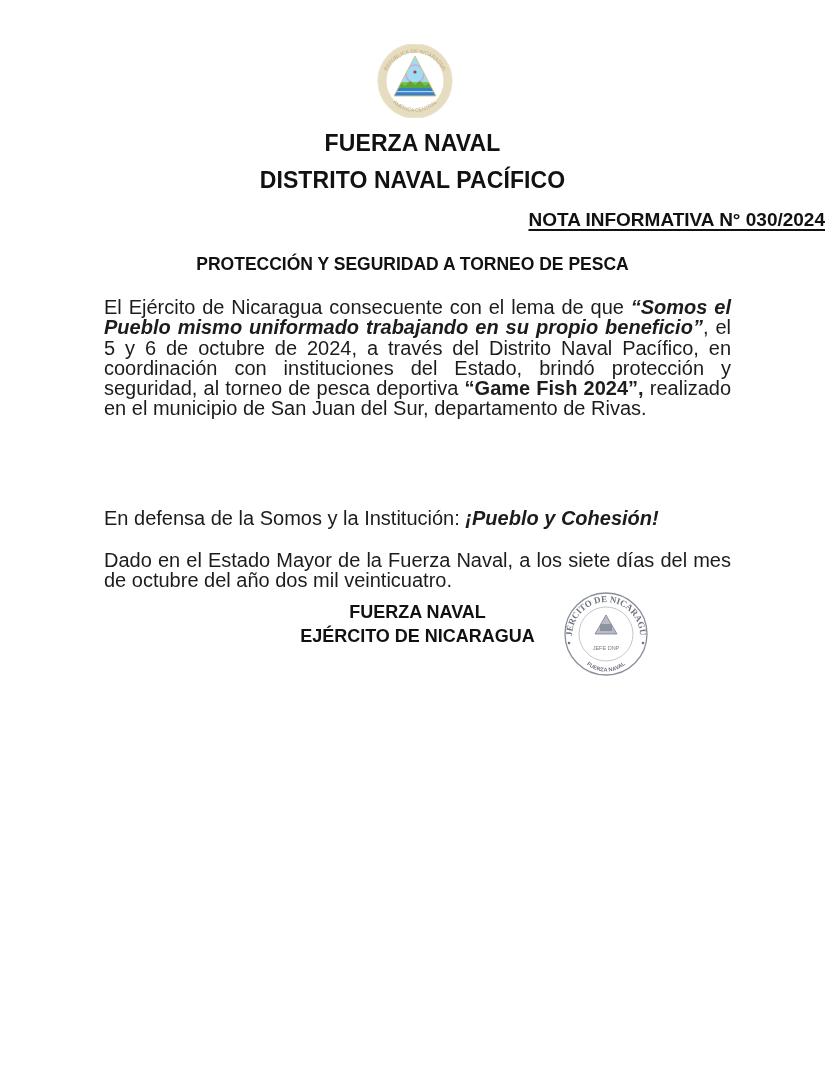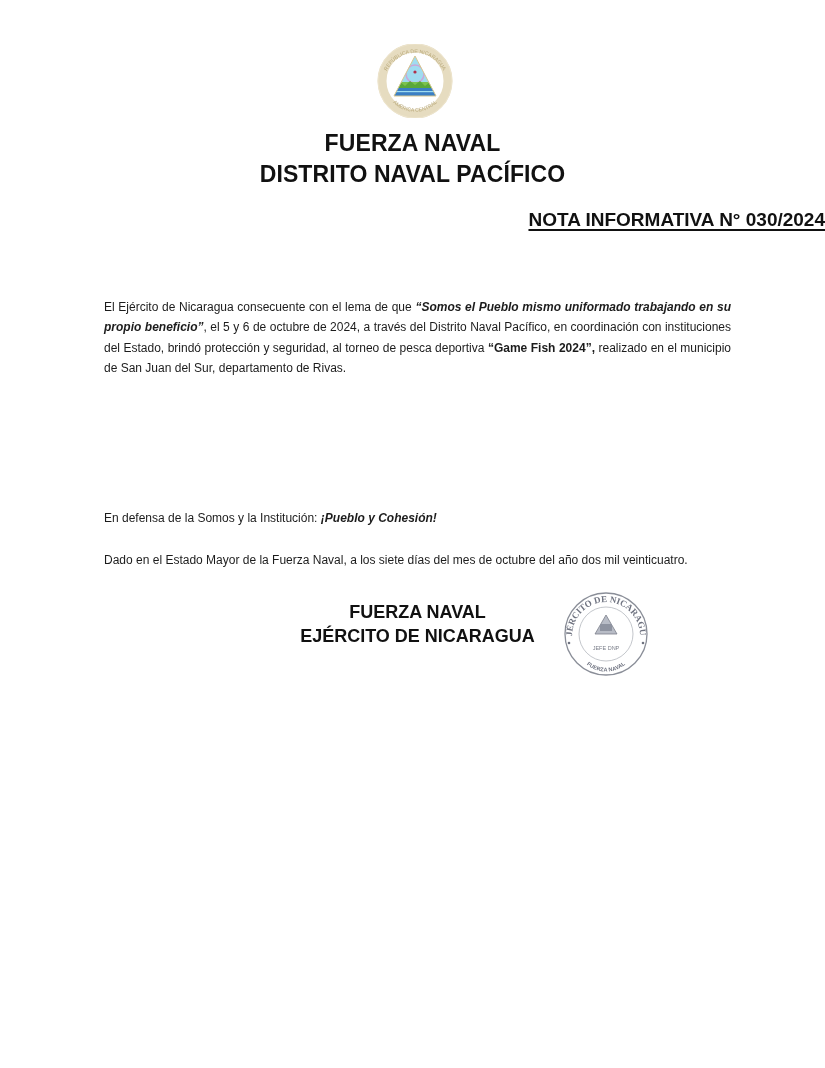--- a/index.html
+++ b/index.html
@@ -34,21 +34,21 @@
       left: 0;
       width: 825px;
       text-align: center;
       font-weight: bold;
       font-size: 23px;
       line-height: 30px;
       color: #111;
       letter-spacing: 0.1px;
     }
     .head-title.l1 { top: 128px; }
-    .head-title.l2 { top: 159px; text-align: center; }
+    .head-title.l2 { top: 165px; text-align: center; }
     .nota-title {
       position: absolute;
       left: 0;
       width: 825px;
       top: 209px;
       text-align: right;
       font-weight: bold;
       font-size: 19px;
       line-height: 22px;
       color: #111;
@@ -66,21 +66,21 @@
       text-align: center;
       font-weight: bold;
       font-size: 17.5px;
       line-height: 22px;
       color: #111;
     }
     .para {
       position: absolute;
       left: 104px;
       width: 627px;
-      font-size: 12px;
+      font-size: 20px;
       line-height: 20.3px;
       color: #1c1c1c;
       text-align: justify;
     }
     .para.p1 { top: 297px; }
     .para.p2 { top: 428px; text-align: left; }
     .para.p3 { top: 468px; text-align: left; }
     .para.p4 { top: 508px; text-align: left; }
     .para.p5 { top: 550px; }
     .bi { font-weight: bold; font-style: italic; }
@@ -141,20 +141,21 @@
     </svg>
   </div>
 
   <div class="head-title l1">FUERZA NAVAL</div>
   <div class="head-title l2">DISTRITO NAVAL PACÍFICO</div>
 
   <div class="nota-title">
     <span>NOTA INFORMATIVA N° 030/2024</span>
   </div>
 
+  <div class="subject">PROTECCIÓN Y SEGURIDAD A TORNEO DE PESCA</div>
 
   <div class="para p1">
     <span>El Ejército de Nicaragua consecuente con el lema de que </span><span class="bi">“Somos el Pueblo mismo uniformado trabajando en su propio beneficio”</span><span>, el 5 y 6 de octubre de 2024, a través del Distrito Naval Pacífico, en coordinación con instituciones del Estado, brindó protección y seguridad, al torneo de pesca deportiva </span><span class="b">“Game Fish 2024”,</span><span> realizado en el municipio de San Juan del Sur, departamento de Rivas.</span>
   </div>
 
 
 
   <div class="para p4">
     <span>En defensa de la Somos y la Institución: </span><span class="bi">¡Pueblo y Cohesión!</span>
   </div>

